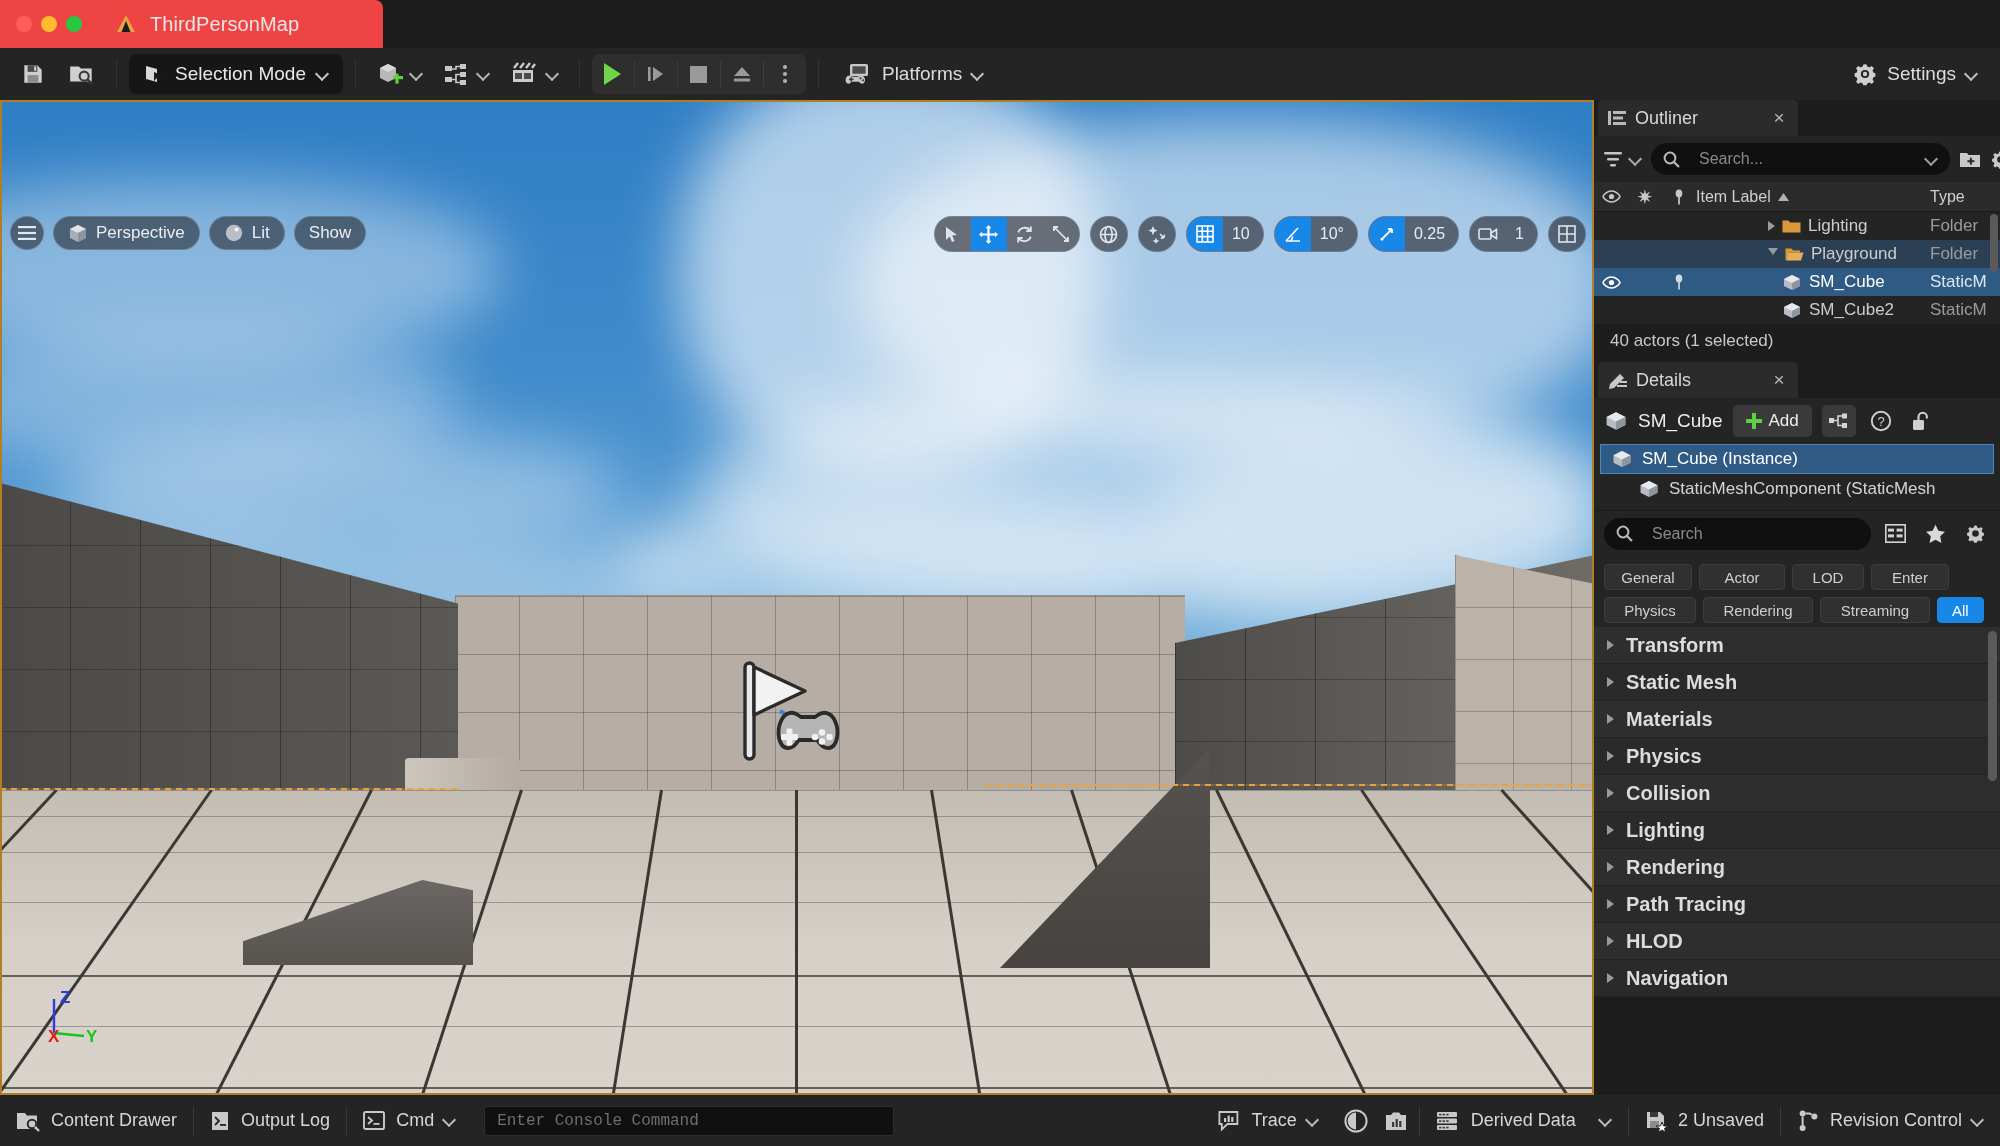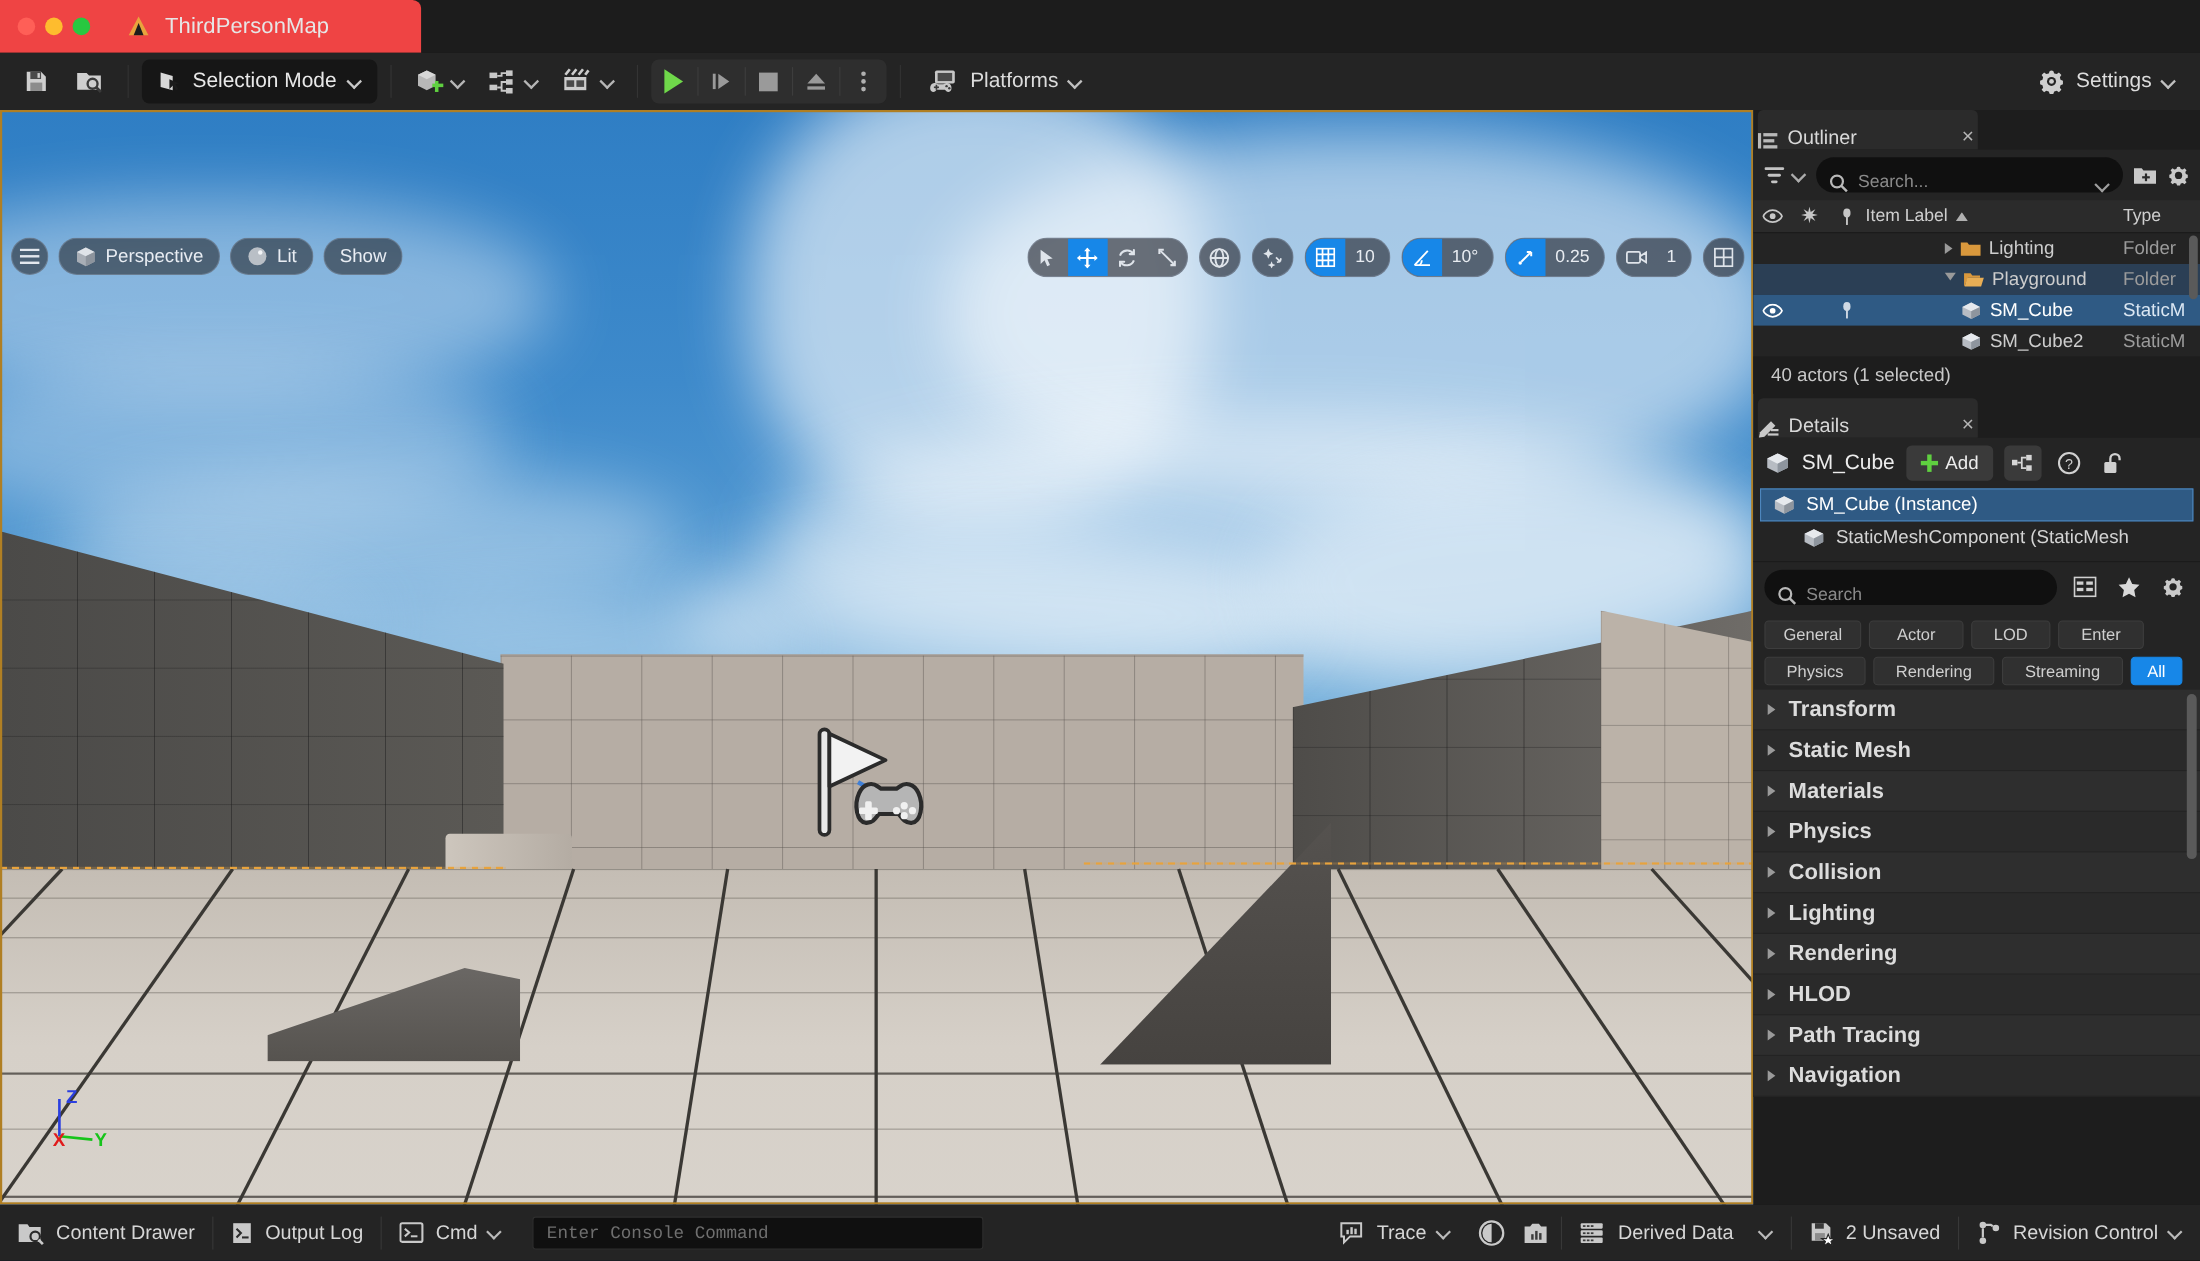--- a/index.html
+++ b/index.html
@@ -125,30 +125,30 @@
 
   
   .gizmo { position:absolute; left:40px; bottom:48px; width:70px; height:62px; }
 
   
   .scene-icon { position:absolute; left:735px; top:555px; width:120px; height:110px; }
 
   
   .rightcol { position:absolute; left:1594px; top:100px; width:406px; height:995px;
     background:#1d1d1d; }
-  .tabhead { height:36px; display:flex; align-items:flex-end; background:#2b2b2b;
+  .tabhead { height:36px; display:flex; align-items:center; background:#2b2b2b;
     border-top-left-radius:5px; border-top-right-radius:5px; width:200px;
-    padding:0 0; gap:9px; margin-left:4px; }
+    padding:0 10px; gap:9px; margin-left:4px; }
   .tabhead .ttl { color:#d8d8d8; font-size:18px; flex:1; }
   .tabx { color:#b6b6b6; font-size:19px; cursor:pointer; width:18px; text-align:center; }
   .panelbody { background:#242424; }
 
   .row { display:flex; align-items:center; }
   .srchwrap { flex:1; height:32px; background:#101010; border-radius:16px; display:flex;
-    align-items:flex-end; padding:0 12px; gap:9px; }
+    align-items:center; padding:0 12px; gap:19px; }
   .srchwrap input { flex:1; background:transparent; border:0; outline:0; color:#d9d9d9;
     font-size:16px; font-family:inherit; }
   .srchwrap input::placeholder { color:#8a8a8a; }
 
   .olhead { height:30px; background:#2b2b2b; display:flex; align-items:center;
     color:#cfcfcf; font-size:16px; border-bottom:1px solid #1a1a1a; }
   .olc-eye{width:34px;display:flex;justify-content:center;}
   .olc-star{width:34px;display:flex;justify-content:center;}
   .olc-pin{width:34px;display:flex;justify-content:center;}
   .olc-label{flex:1;display:flex;align-items:center;gap:7px;}
@@ -898,25 +898,25 @@
         <div class="cat">
           <span class="tri"></span>
           <span>Lighting</span>
           </div>
         <div class="cat">
           <span class="tri"></span>
           <span>Rendering</span>
           </div>
         <div class="cat">
           <span class="tri"></span>
-          <span>HLOD</span>
+          <span>Path Tracing</span>
           </div>
         <div class="cat">
           <span class="tri"></span>
-          <span>Path Tracing</span>
+          <span>HLOD</span>
           </div>
         <div class="cat">
           <span class="tri"></span>
           <span>Navigation</span>
           </div>
         <div class="vscroll"></div>
       </div>
     </div>
   </div>
 </div>

